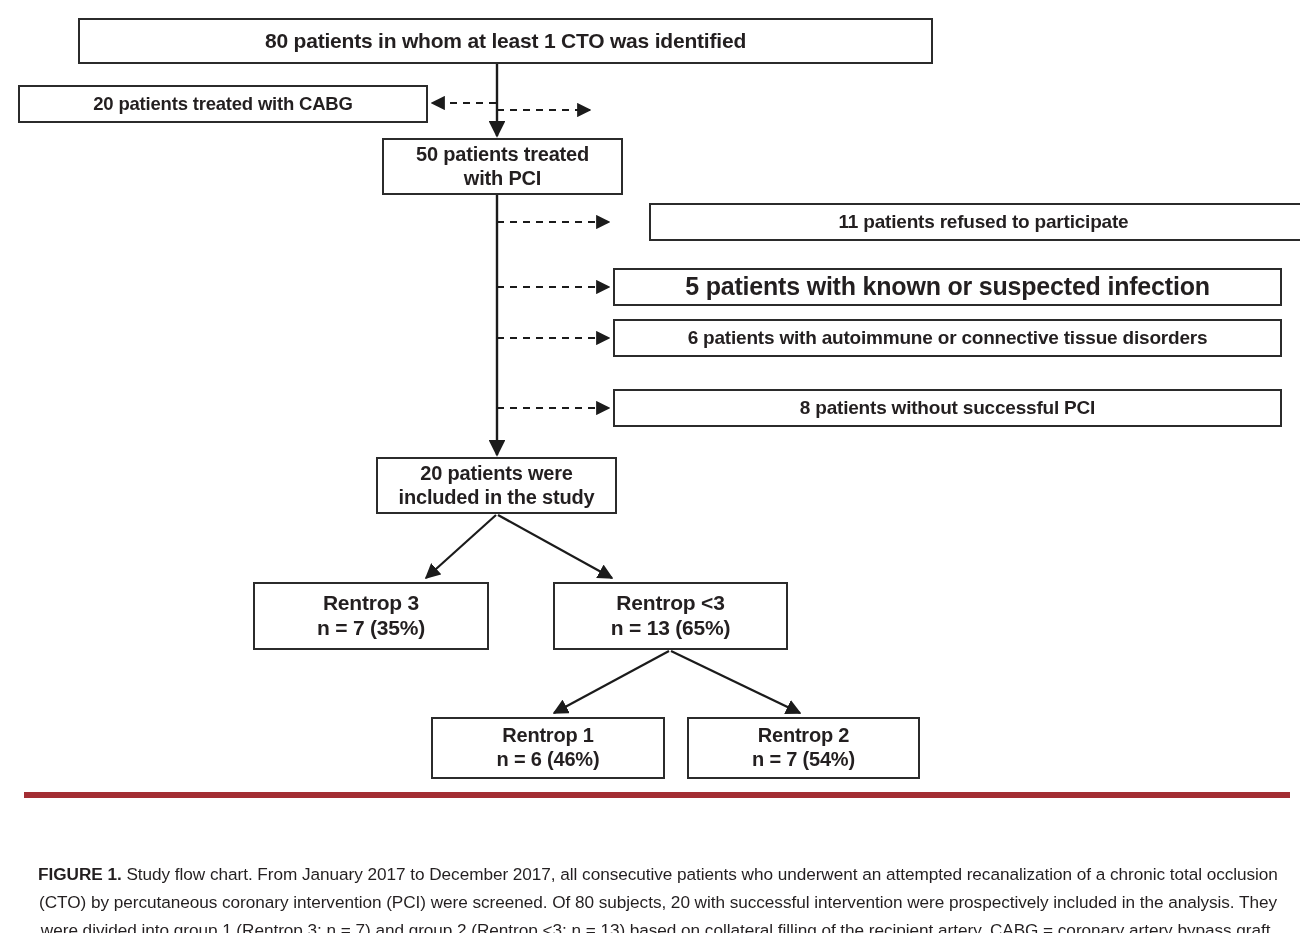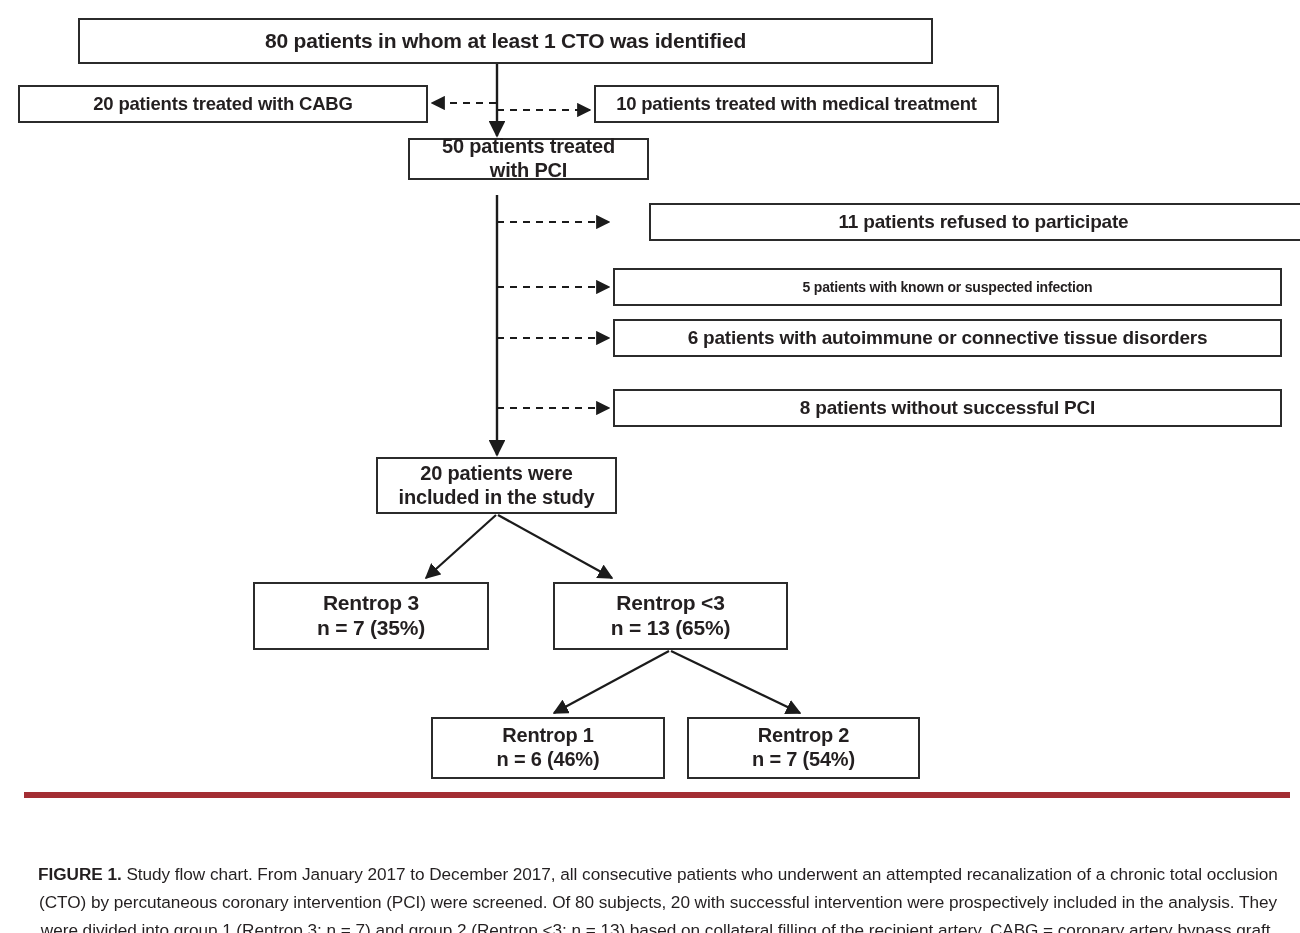--- a/index.html
+++ b/index.html
@@ -44,23 +44,23 @@
     color: #231f20;
     padding: 2px 8px;
   }
   .node .line { display: block; }
   .node .l2 { display: block; text-align: center; }
 
   
   #node-screened   { left: 78px;  top: 18px;  width: 855px; height: 46px;  font-size: 21px; }
   #node-cabg       { left: 18px;  top: 85px;  width: 410px; height: 38px;  font-size: 18.5px; }
   #node-medical    { left: 594px; top: 85px;  width: 405px; height: 38px;  font-size: 18.5px; }
-  #node-pci        { left: 408px; top: 138px; width: 241px; height: 42px;  font-size: 20px; }
+  #node-pci        { left: 382px; top: 138px; width: 241px; height: 57px;  font-size: 20px; }
   #node-refused    { left: 613px; top: 203px; width: 669px; height: 38px;  font-size: 19px; margin-left: 36px; }
-  #node-infection  { left: 613px; top: 268px; width: 669px; height: 38px;  font-size: 14px; }
+  #node-infection  { left: 613px; top: 268px; width: 669px; height: 38px;  font-size: 25px; }
   #node-autoimmune { left: 613px; top: 319px; width: 669px; height: 38px;  font-size: 19px; }
   #node-unsuccess  { left: 613px; top: 389px; width: 669px; height: 38px;  font-size: 19px; }
   #node-included   { left: 376px; top: 457px; width: 241px; height: 57px;  font-size: 20px; }
   #node-rentrop3   { left: 253px; top: 582px; width: 236px; height: 68px;  font-size: 21px; }
   #node-rentroplt3 { left: 553px; top: 582px; width: 235px; height: 68px;  font-size: 21px; }
   #node-rentrop1   { left: 431px; top: 717px; width: 234px; height: 62px;  font-size: 20px; }
   #node-rentrop2   { left: 687px; top: 717px; width: 233px; height: 62px;  font-size: 20px; }
 
   
   #caption-rule {
@@ -147,23 +147,20 @@
   </svg>
 
   <div class="node" id="node-screened" style="border-color: rgb(43, 43, 43); color: rgb(35, 31, 32);">
     <span class="line">80 patients in whom at least 1 CTO was identified</span>
   </div>
 
   <div class="node" id="node-cabg" style="border-color: rgb(43, 43, 43); color: rgb(35, 31, 32);">
     <span class="line">20 patients treated with CABG</span>
   </div>
 
-  <div class="node" id="node-medical" style="border-color: rgb(43, 43, 43); color: rgb(35, 31, 32);">
-    <span class="line">10 patients treated with medical treatment</span>
-  </div>
 
   <div class="node" id="node-pci" style="border-color: rgb(43, 43, 43); color: rgb(35, 31, 32);">
     <div>
       <span class="line">50 patients treated</span>
       <span class="l2">with PCI</span>
     </div>
   </div>
 
   <div class="node" id="node-refused" style="border-color: rgb(43, 43, 43); color: rgb(35, 31, 32);">
     <span class="line">11 patients refused to participate</span>

